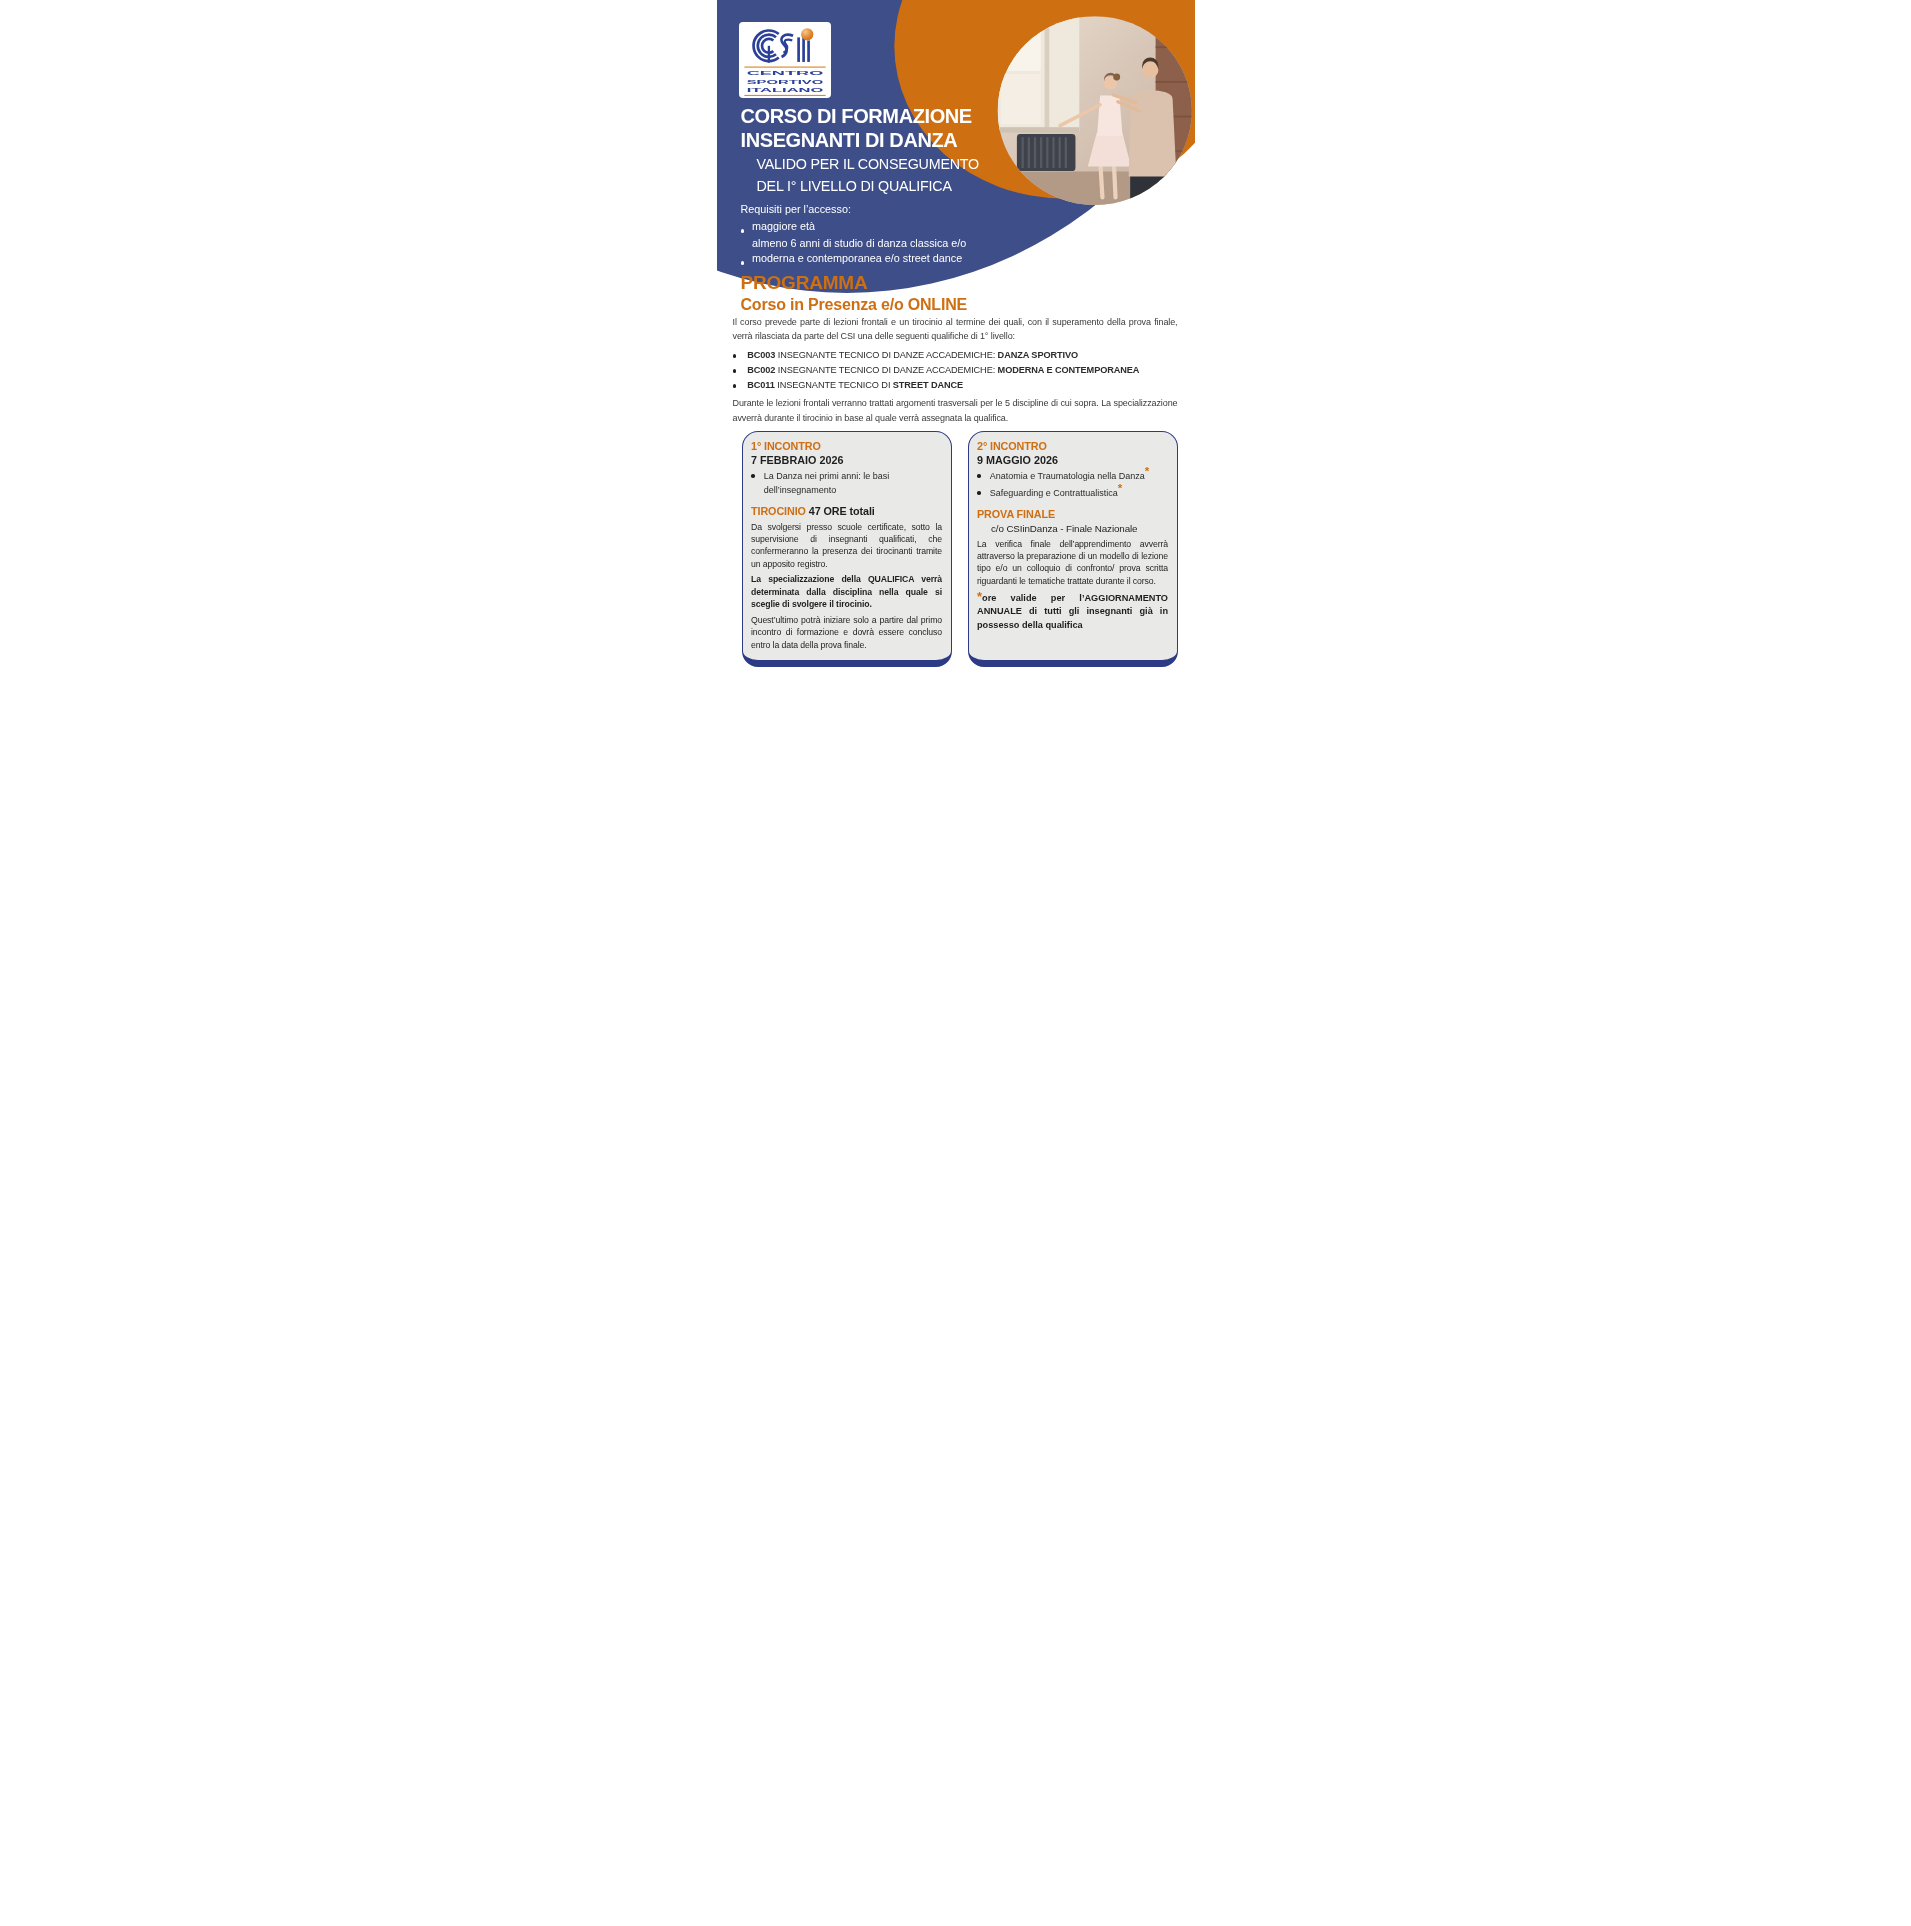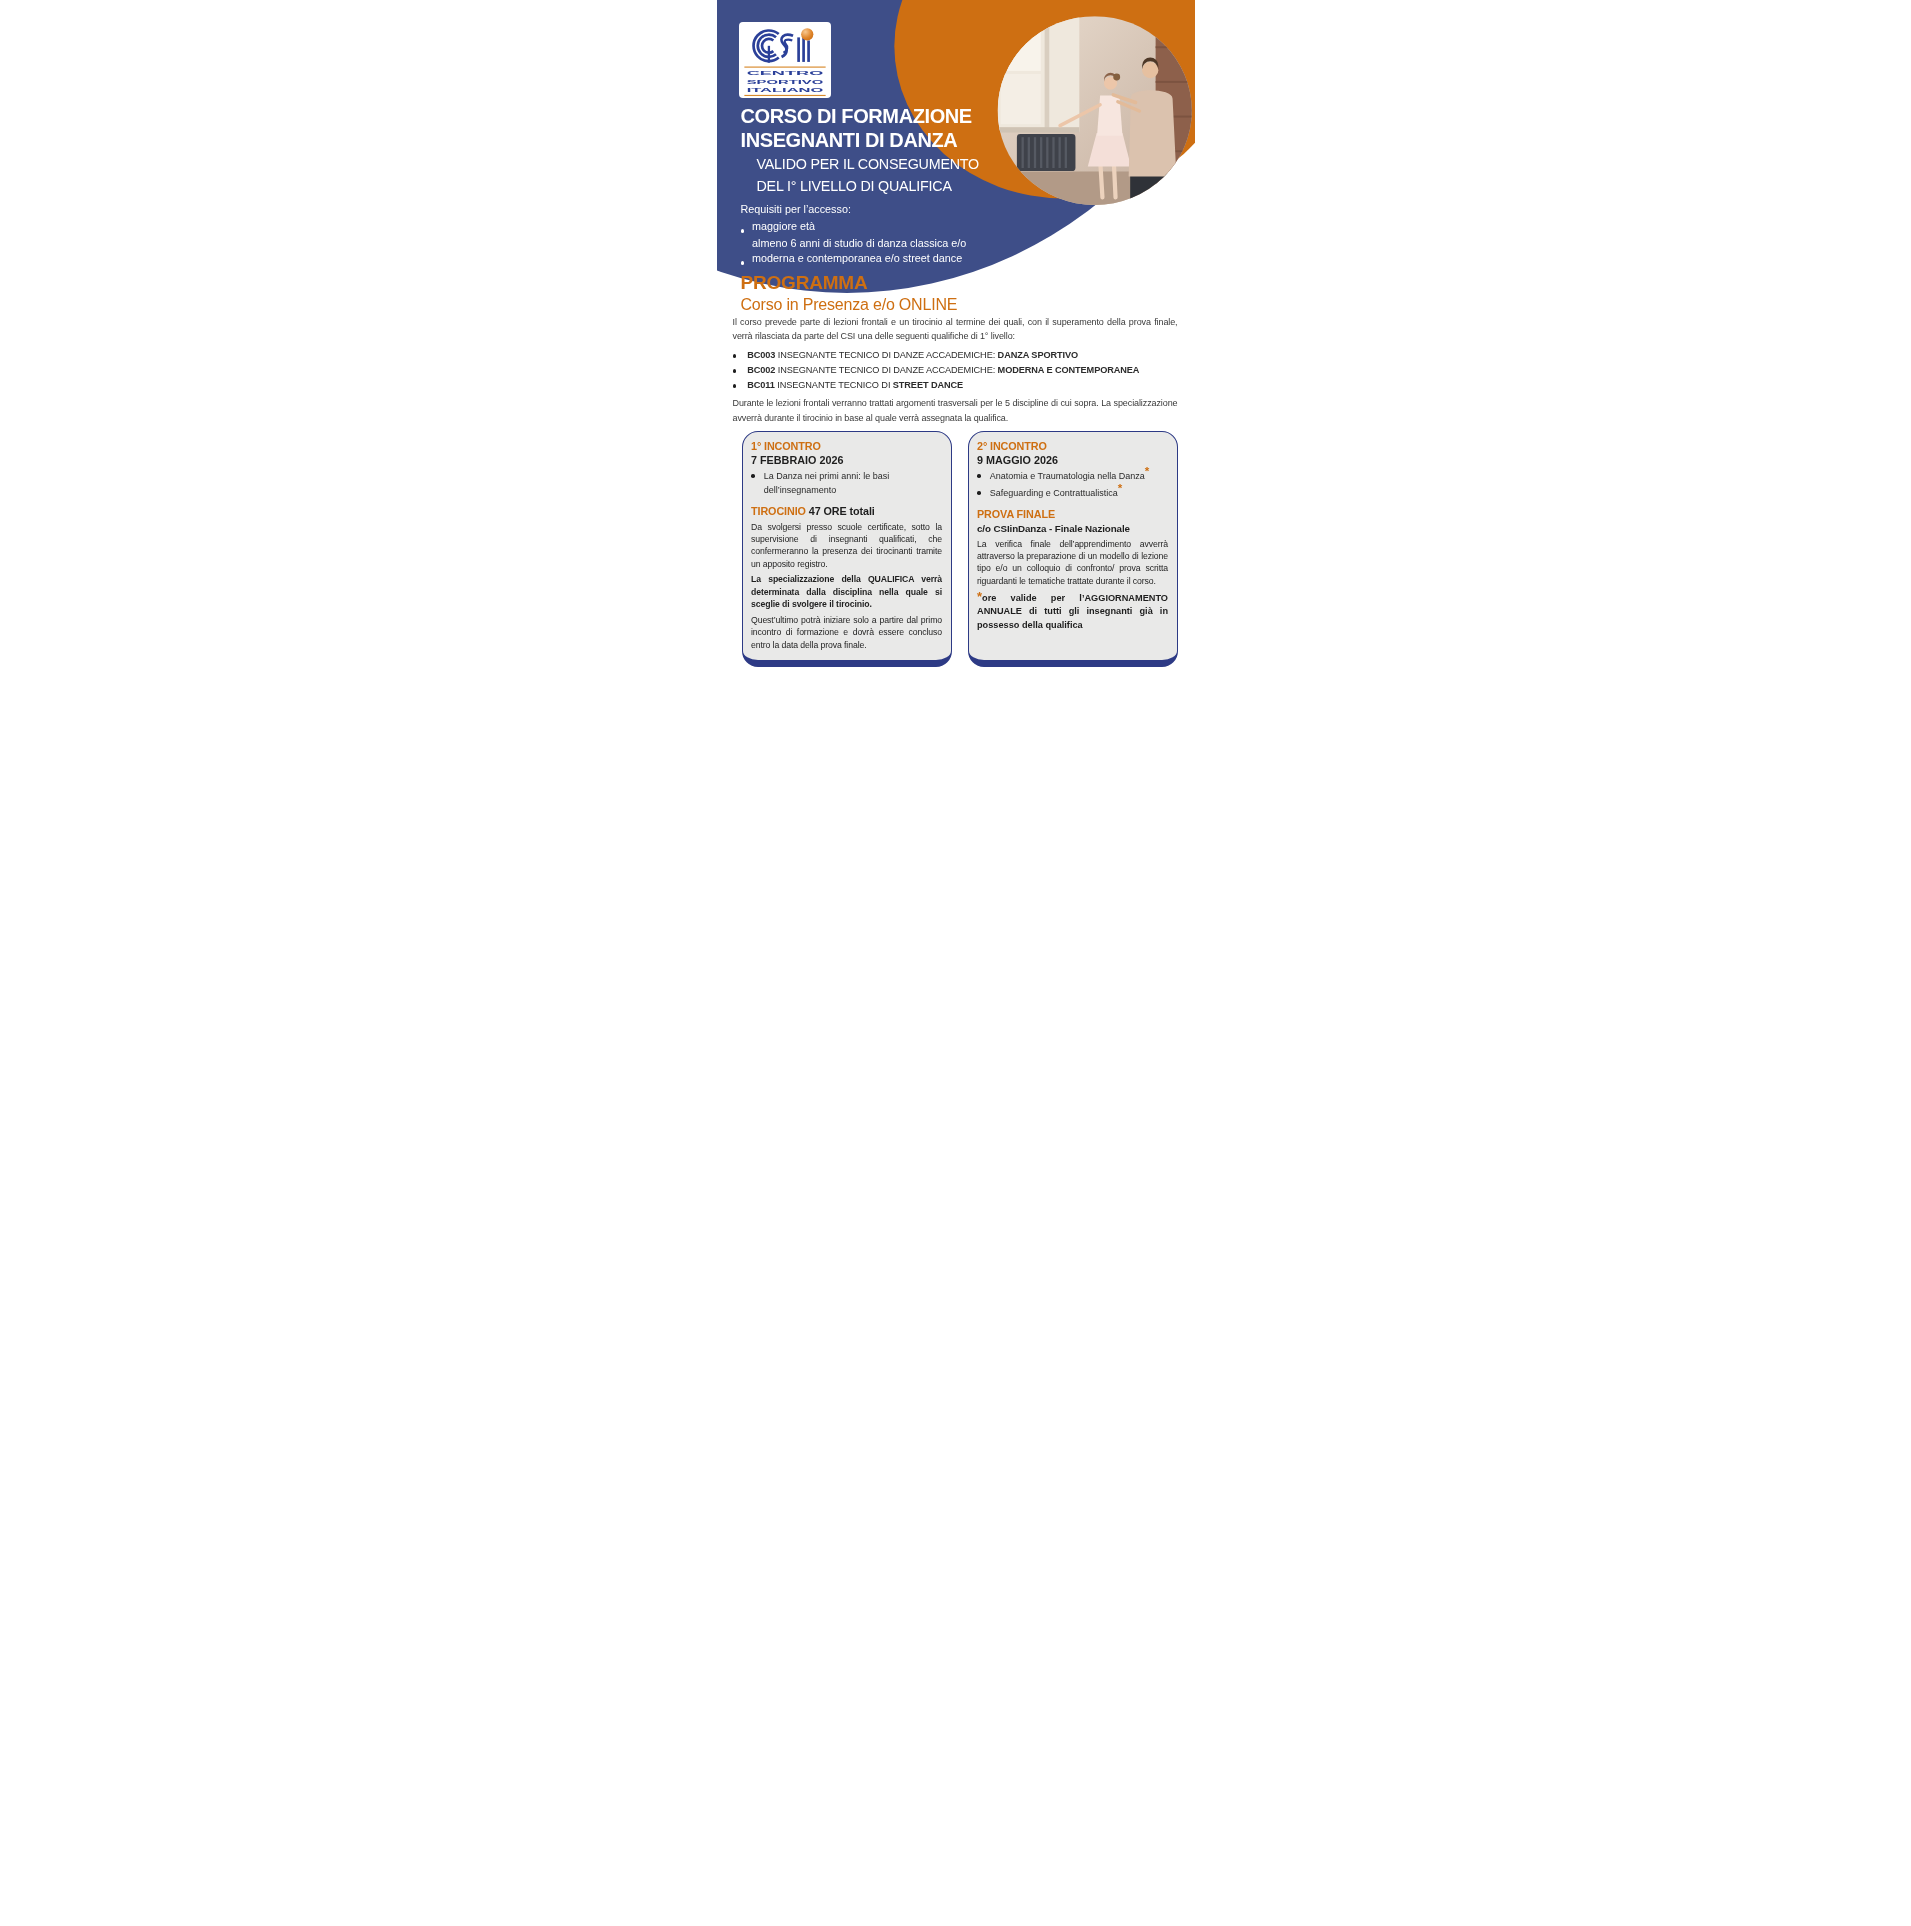--- a/index.html
+++ b/index.html
@@ -19,21 +19,21 @@
   
   .header-text { position:absolute; left:24px; top:105px; width:247px; color:#ffffff; }
   .title { font-size:20px; font-weight:800; line-height:1.18; letter-spacing:-0.4px; }
   .subtitle { font-size:14.3px; font-weight:400; line-height:1.5; letter-spacing:-0.2px; margin-top:2.3px;margin-left:16px; }
   .req-label { font-size:10.8px; margin-top:4.6px; line-height:1.3; }
   .req-list { margin-top:2.3px; }
   .req-item { display:flex; gap:7.7px; font-size:10.8px; line-height:1.32; margin-top:3.1px; width:231px;align-items:flex-end; }
   .dot { flex:0 0 auto; width:3.9px; height:3.9px; border-radius:50%; background:#ffffff; margin-top:4.6px; }
   .req-text { flex:1; }
   .program-title { color:#CE6F12; font-size:19px; font-weight:800; margin-top:7.7px; letter-spacing:-0.2px; line-height:1.1; }
-  .program-sub { color:#CE6F12; font-size:16px; font-weight:400; margin-top:2.3px; letter-spacing:-0.2px; line-height:1.15; }
+  .program-sub { color:#CE6F12; font-size:16px; font-weight:700; margin-top:2.3px; letter-spacing:-0.2px; line-height:1.15; }
 
   
   .info-box {
     position:absolute; left:270px; top:198px; width:195px; height:80px;
     background:#CE6F12; border-radius:14px; box-sizing:border-box;
     display:flex; flex-direction:column; justify-content:center; align-items:center;
     text-align:center; padding:3.9px 7px;
   }
   .info-title { color:#0D4D6B; font-weight:800; font-size:11.6px; letter-spacing:0.1px; }
   .info-site  { color:#0D4D6B; font-weight:800; font-size:11.2px; margin-top:2.7px; }
@@ -60,21 +60,21 @@
   .card-title { color:#CE6F12; font-weight:800; font-size:10.8px; letter-spacing:-0.1px; }
   .card-date  { color:#1e1e1e; font-weight:800; font-size:10.8px; margin-top:1.9px; }
   .card-topics { margin-top:4.6px; }
   .topic-item { display:flex; gap:9.2px; font-size:9px; line-height:1.55; color:#2a2a2a; margin-top:3.1px; }
   .topic-item .dot { background:#1e1e1e; margin-top:4.2px; width:3.5px; height:3.5px; }
   .topic-text { flex:1; }
   .topic-ast { color:#CE6F12; font-weight:800; font-size:11.6px; vertical-align:super; line-height:0; }
   .card-sec { margin-top:7px; font-size:10.8px; font-weight:800; letter-spacing:-0.1px; }
   .sec-orange { color:#CE6F12; }
   .sec-dark { color:#1e1e1e; }
-  .card-venue { font-size:9.8px; font-weight:700; color:#1e1e1e; margin-top:3.1px; letter-spacing:-0.1px; }
+  .card-venue { font-size:9.8px; font-weight:400; color:#1e1e1e; margin-top:3.1px; letter-spacing:-0.1px;margin-left:14px; }
   .card-p { font-size:8.7px; line-height:1.42; text-align:justify; color:#1f1f1f; margin-top:3.5px; letter-spacing:-0.1px; }
   .card-p.bold { font-weight:700; }
   .footnote { margin-top:4.6px; font-size:9.2px; font-weight:700; line-height:1.48; text-align:justify; color:#1e1e1e; }
   .footnote .ast { color:#CE6F12; font-size:13px; font-weight:800; line-height:0; }
 </style>
 </head>
 <body>
 
 <div class="page">
 

